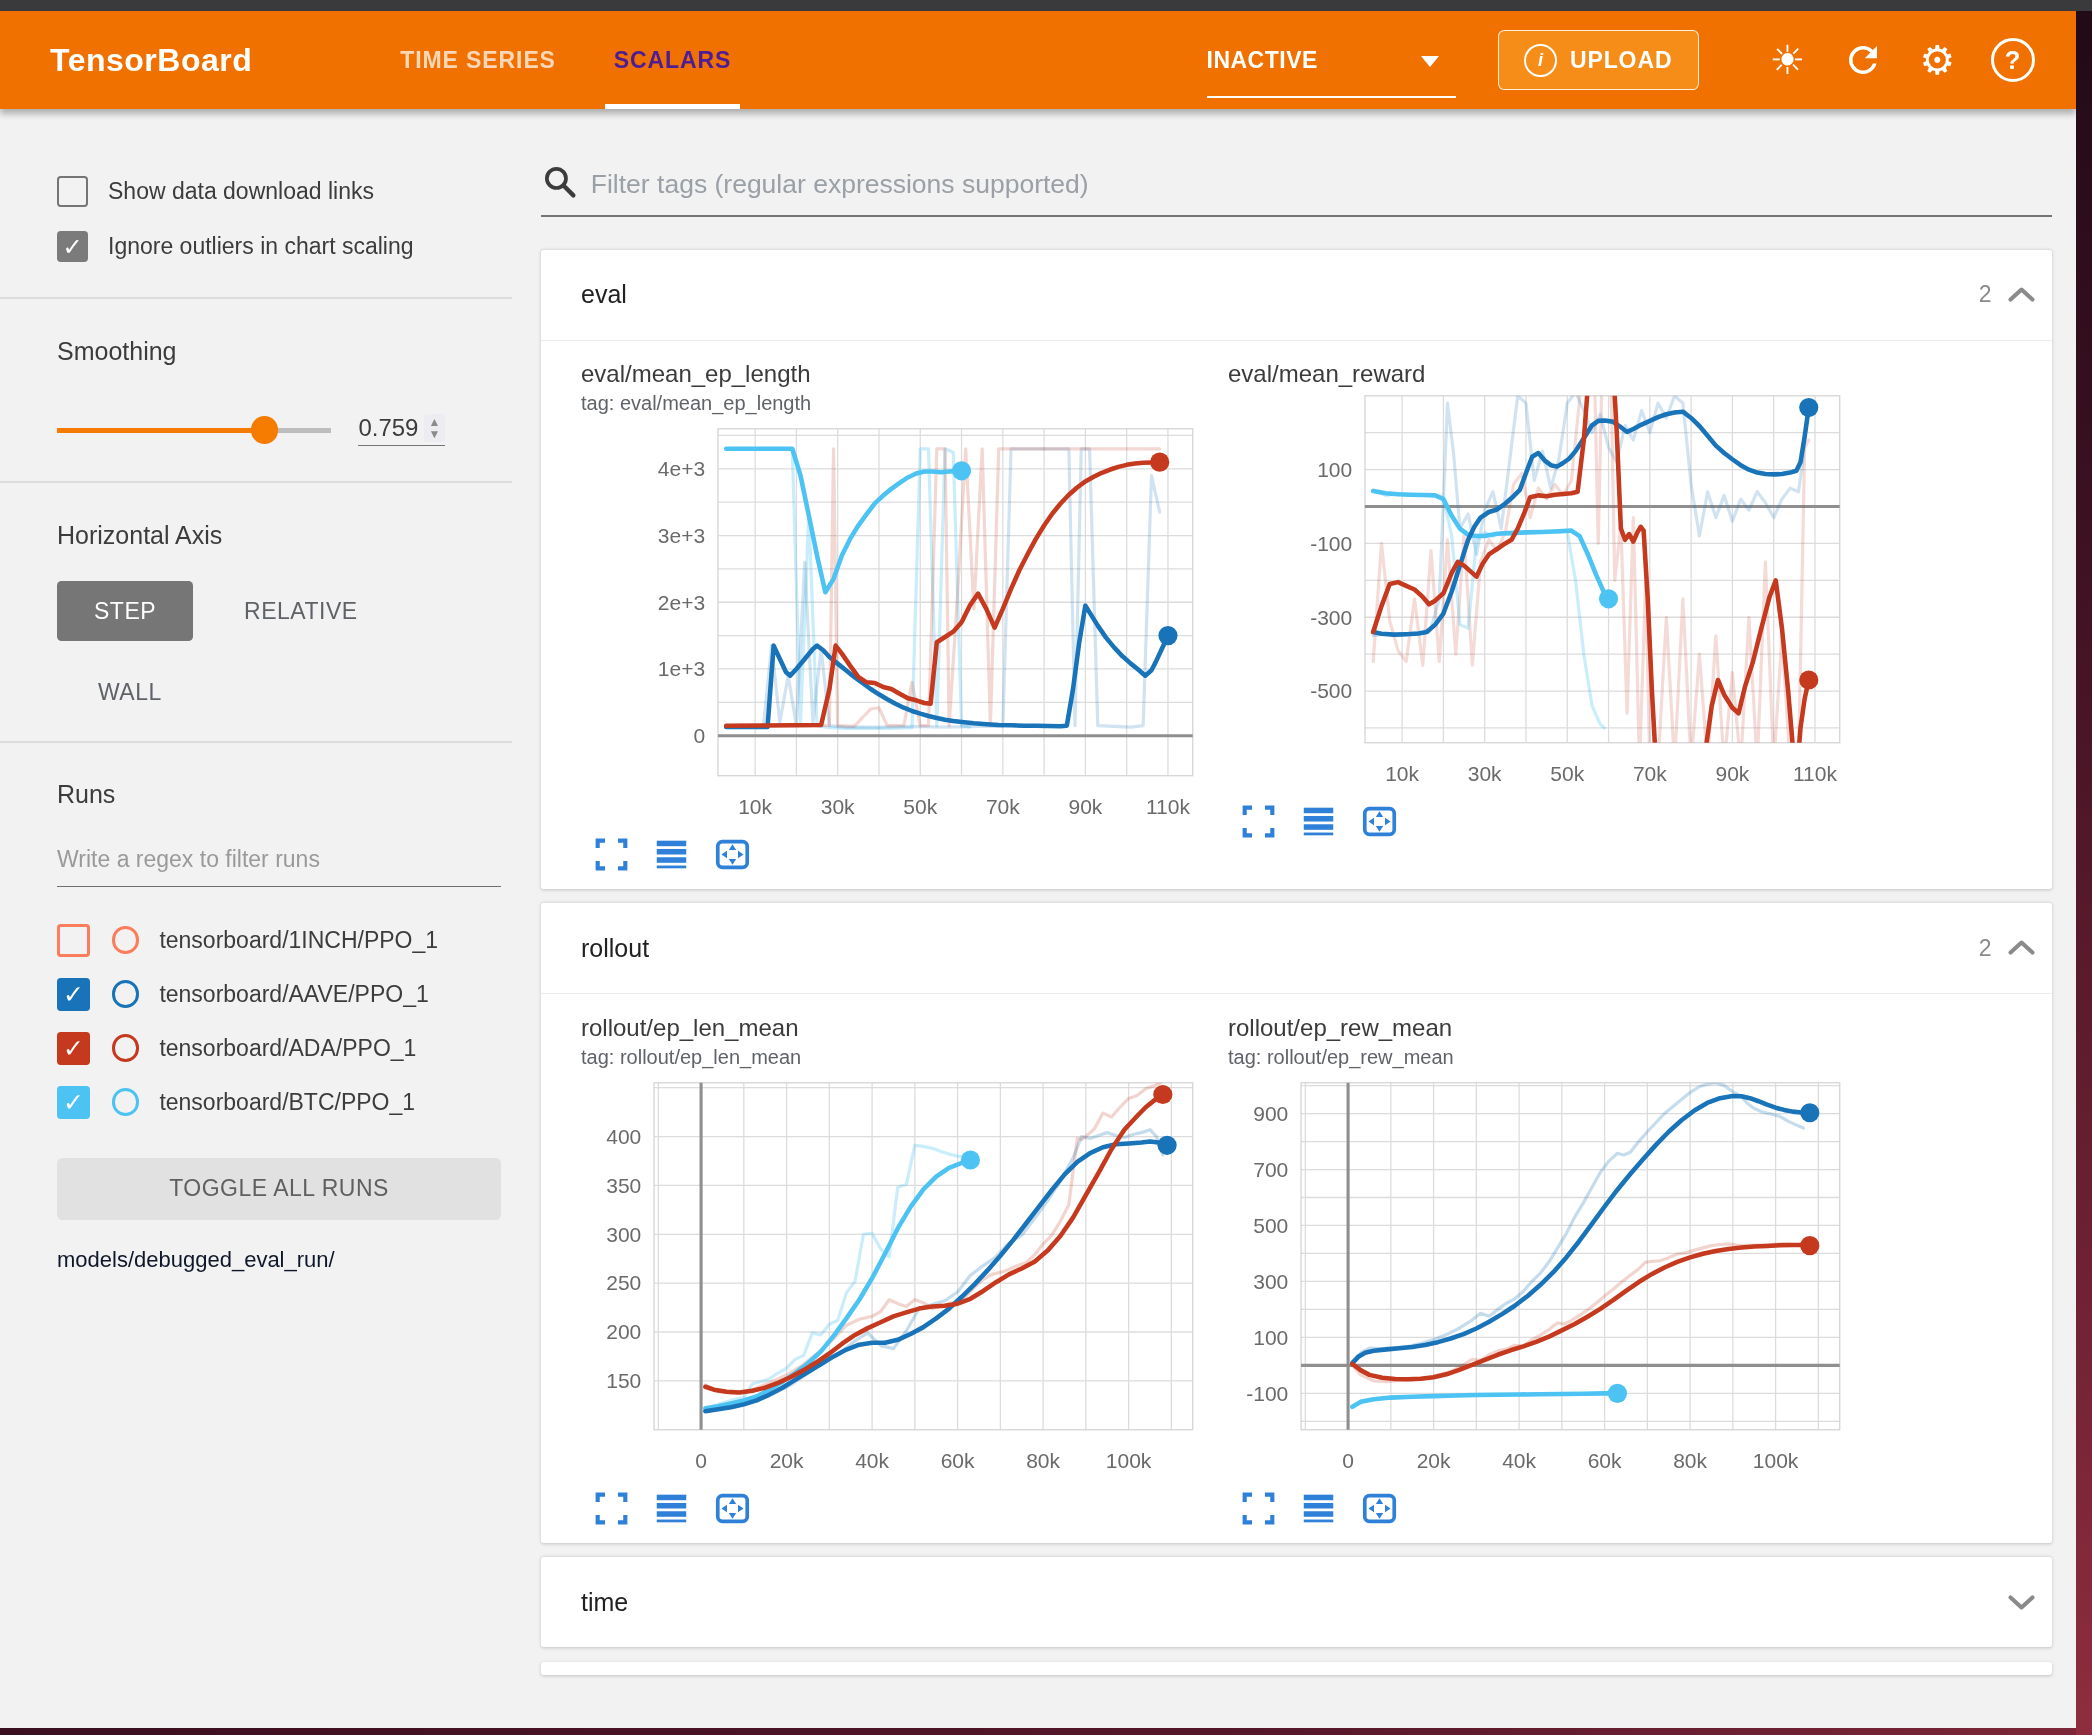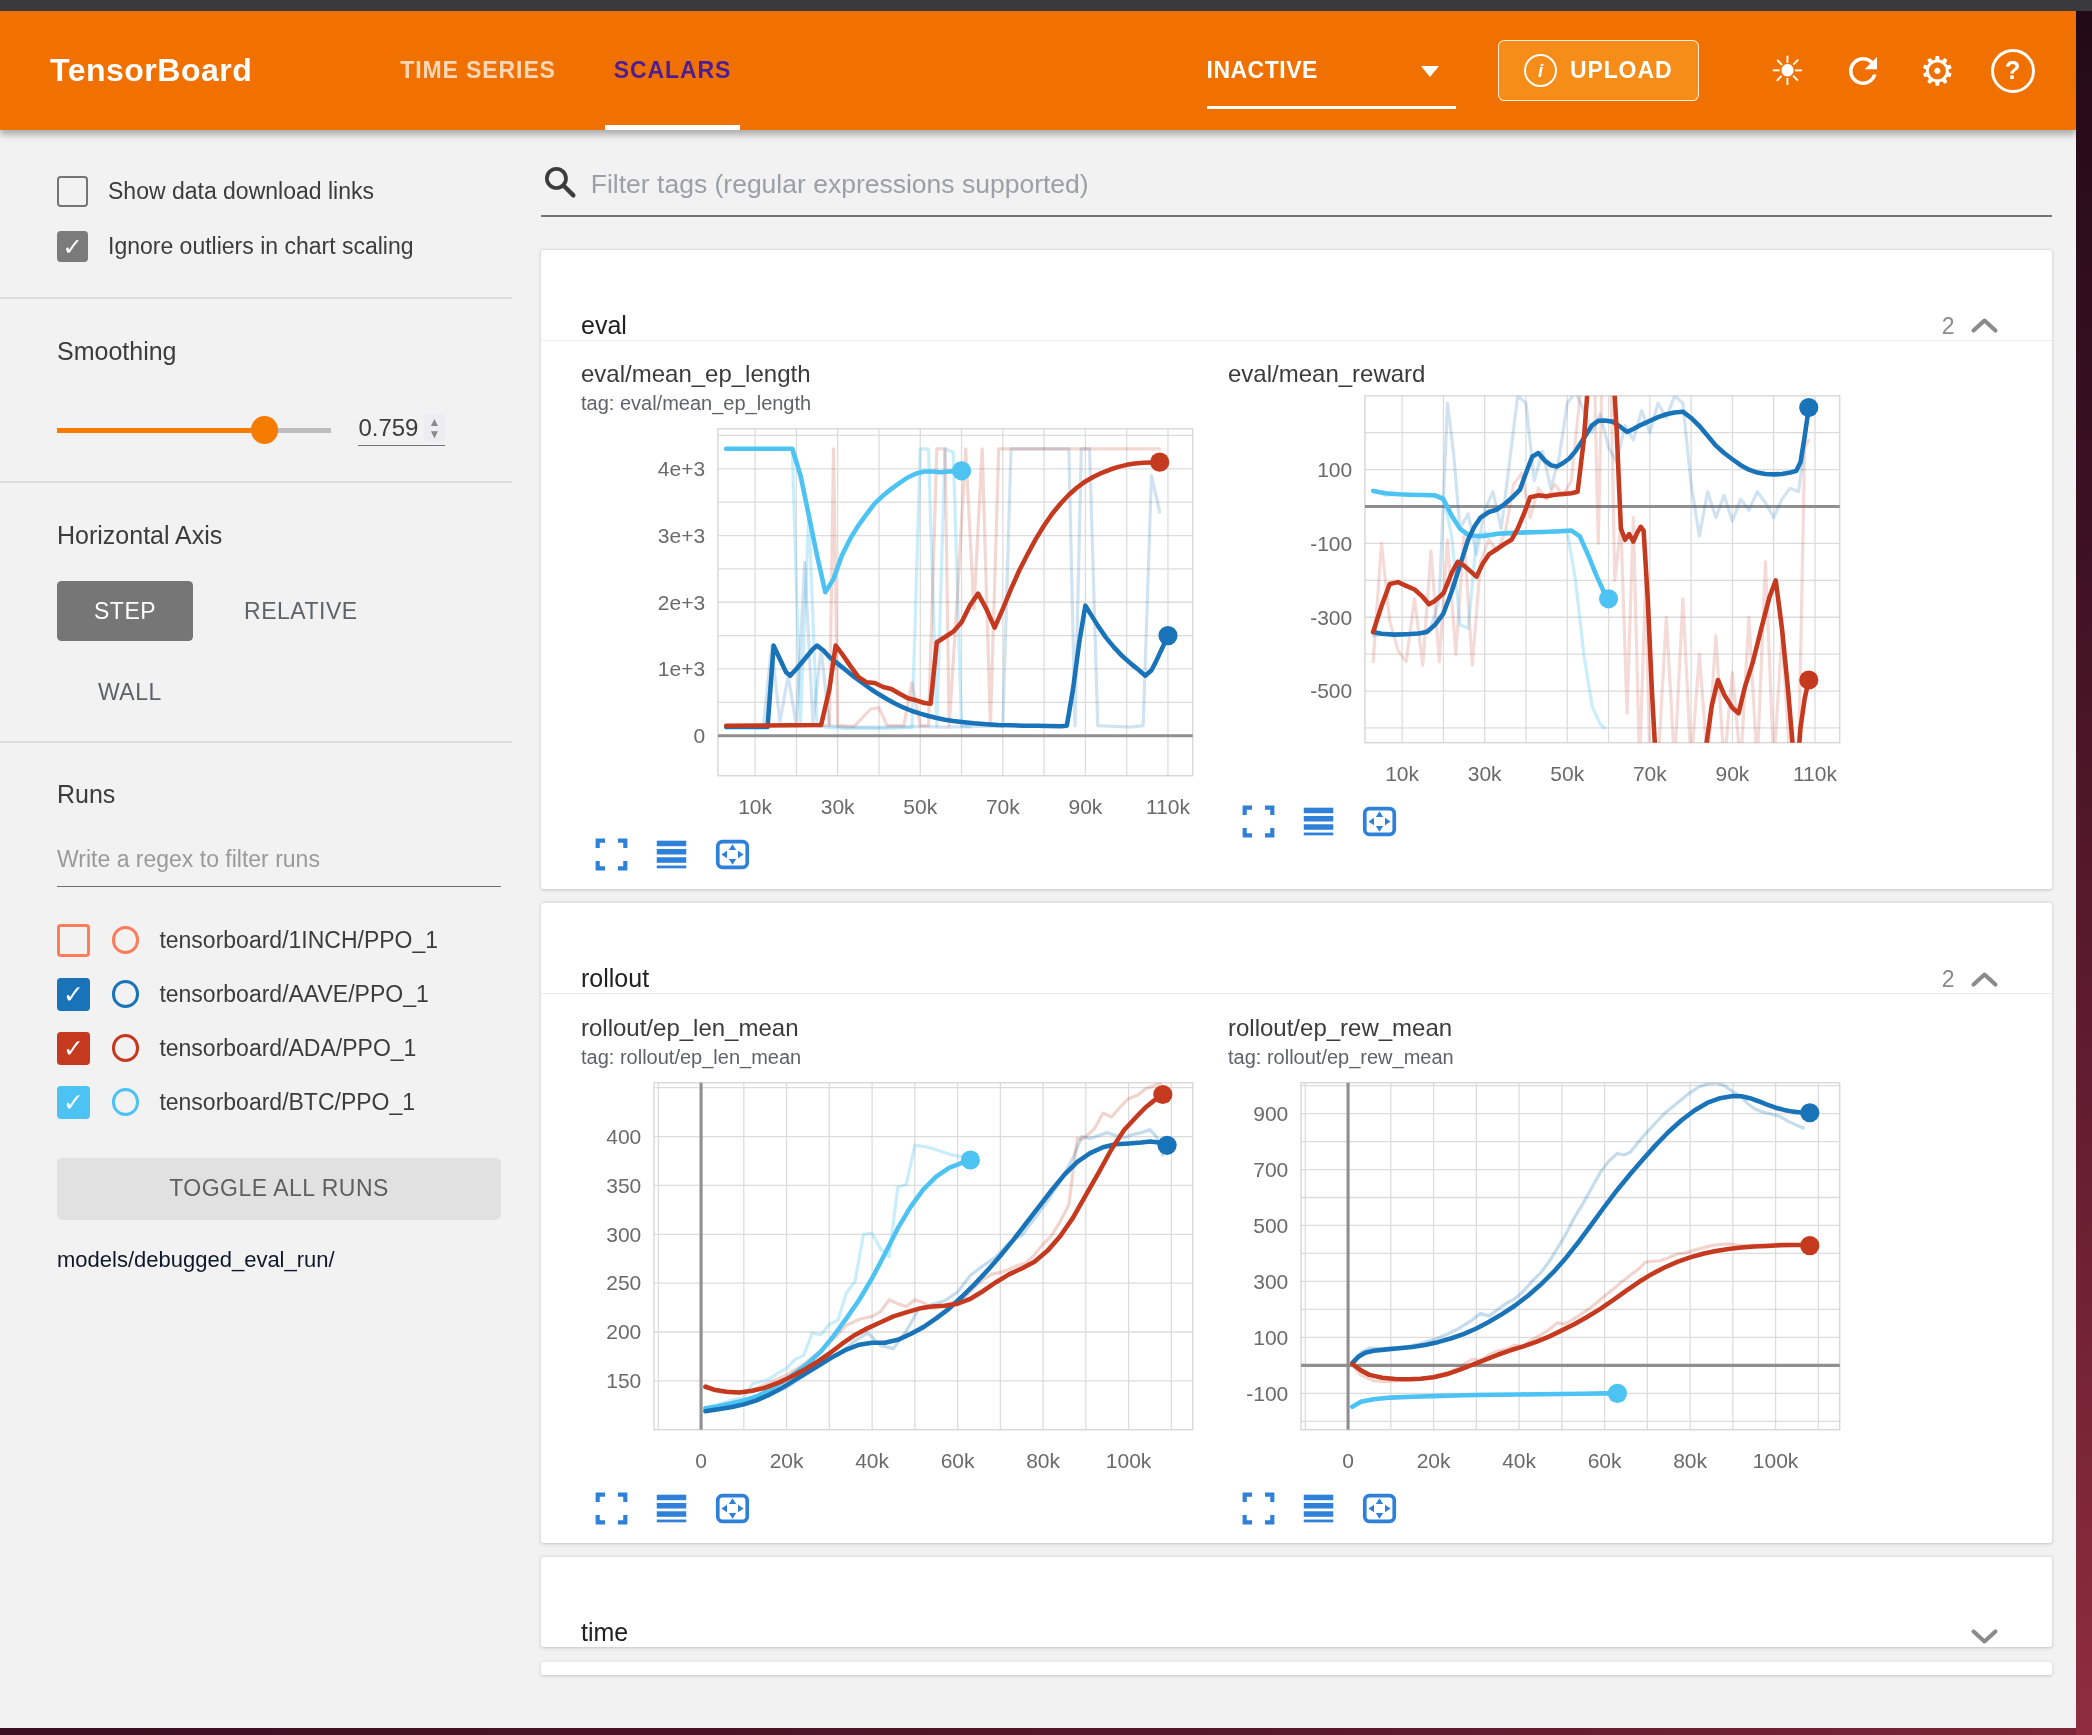--- a/index.html
+++ b/index.html
@@ -9,21 +9,21 @@
     font-family:"Liberation Sans","DejaVu Sans",sans-serif;
     -webkit-font-smoothing:antialiased;
   }
   .topbar{position:absolute;top:0;left:0;width:2092px;height:11px;background:#3a3a3c;z-index:50;}
   .edge-right{position:absolute;top:11px;right:0;width:16.4px;height:1724px;
     background:linear-gradient(180deg,#220a16 0%,#3c1122 30%,#641e30 65%,#8f2d3e 100%);z-index:49;}
   .edge-bottom{position:absolute;bottom:0;left:0;width:2076px;height:7.3px;
     background:linear-gradient(90deg,#3a0f1f 0%,#55172a 60%,#7c2737 100%);z-index:48;}
 
   
-  .appbar{position:absolute;top:11px;left:0;width:2076px;height:119px;background:#f07100;
+  .appbar{position:absolute;top:11px;left:0;width:2076px;height:98px;background:#f07100;
     box-shadow:0 4.6px 6.4px rgba(0,0,0,.28);display:flex;align-items:center;z-index:40;}
   .brand{color:#fff;font-size:32px;font-weight:bold;margin-left:50px;letter-spacing:0.5px;}
   .tabs{display:flex;height:100%;align-items:center;margin-left:119px;}
   .tab{position:relative;height:100%;display:flex;align-items:center;padding:0 29px;
     color:rgba(255,255,255,.72);font-size:23px;letter-spacing:0.9px;font-weight:bold;cursor:pointer;}
   .tab.active{color:#4c1d95;text-align:right;}
   .tab.active:after{content:"";position:absolute;left:20px;right:20px;bottom:0;height:4.6px;background:#fff;}
   .appbar-right{margin-left:auto;display:flex;align-items:center;margin-right:37px;}
   .status-dd{position:relative;width:249px;margin-right:42px;color:#fff;}
   .status-dd .val{font-size:23px;font-weight:bold;letter-spacing:0.5px;}
@@ -93,21 +93,21 @@
     padding:17.4px 0;font-size:23px;letter-spacing:0.5px;color:#5f5f5f;margin-top:29px;cursor:pointer;}
   .base-path{font-size:22px;color:#0f172a;margin-top:27.4px;}
 
   
   .tagfilter{display:flex;align-items:flex-end;margin-top:33px;border-bottom:2.7px solid #757575;
     padding-bottom:14.6px;margin-right:18.3px;}
   .tagfilter .mag{flex:0 0 37px;}
   .tagfilter .ph{font-size:26.5px;color:#9aa0a6;margin-left:12.8px;}
   .card{background:#fff;border-radius:2.7px;box-shadow:0 0.9px 3.7px rgba(0,0,0,.2);margin:0 18.3px 14.6px 0;}
   .card.first{margin-top:33px;}
-  .sec-head{display:flex;align-items:flex-end;height:90px;border-bottom:1.8px solid #ececec;padding:0 52px 0 40px;cursor:pointer;}
+  .sec-head{display:flex;align-items:center;height:90px;border-bottom:1.8px solid #ececec;padding:0 15px 0 40px;cursor:pointer;}
   .sec-title{font-size:25px;color:#212121;}
   .sec-right{margin-left:auto;display:flex;align-items:center;gap:14.6px;}
   .sec-count{font-size:23px;color:#8a8a8a;}
   .chev{display:block;}
   .sec-body{display:flex;padding:16.4px 0 9.1px 40px;}
   .chart-block{width:647px;flex:0 0 647px;}
   .chart-title{font-size:24px;color:#3b3b3b;line-height:33px;}
   .chart-tag{font-size:20px;color:#5f6368;line-height:27.4px;margin-bottom:5.5px;}
   .chart-foot{display:flex;align-items:center;gap:25.6px;margin:5.5px 0 7.3px 12.8px;}
   .foot-icon{cursor:pointer;display:block;}

